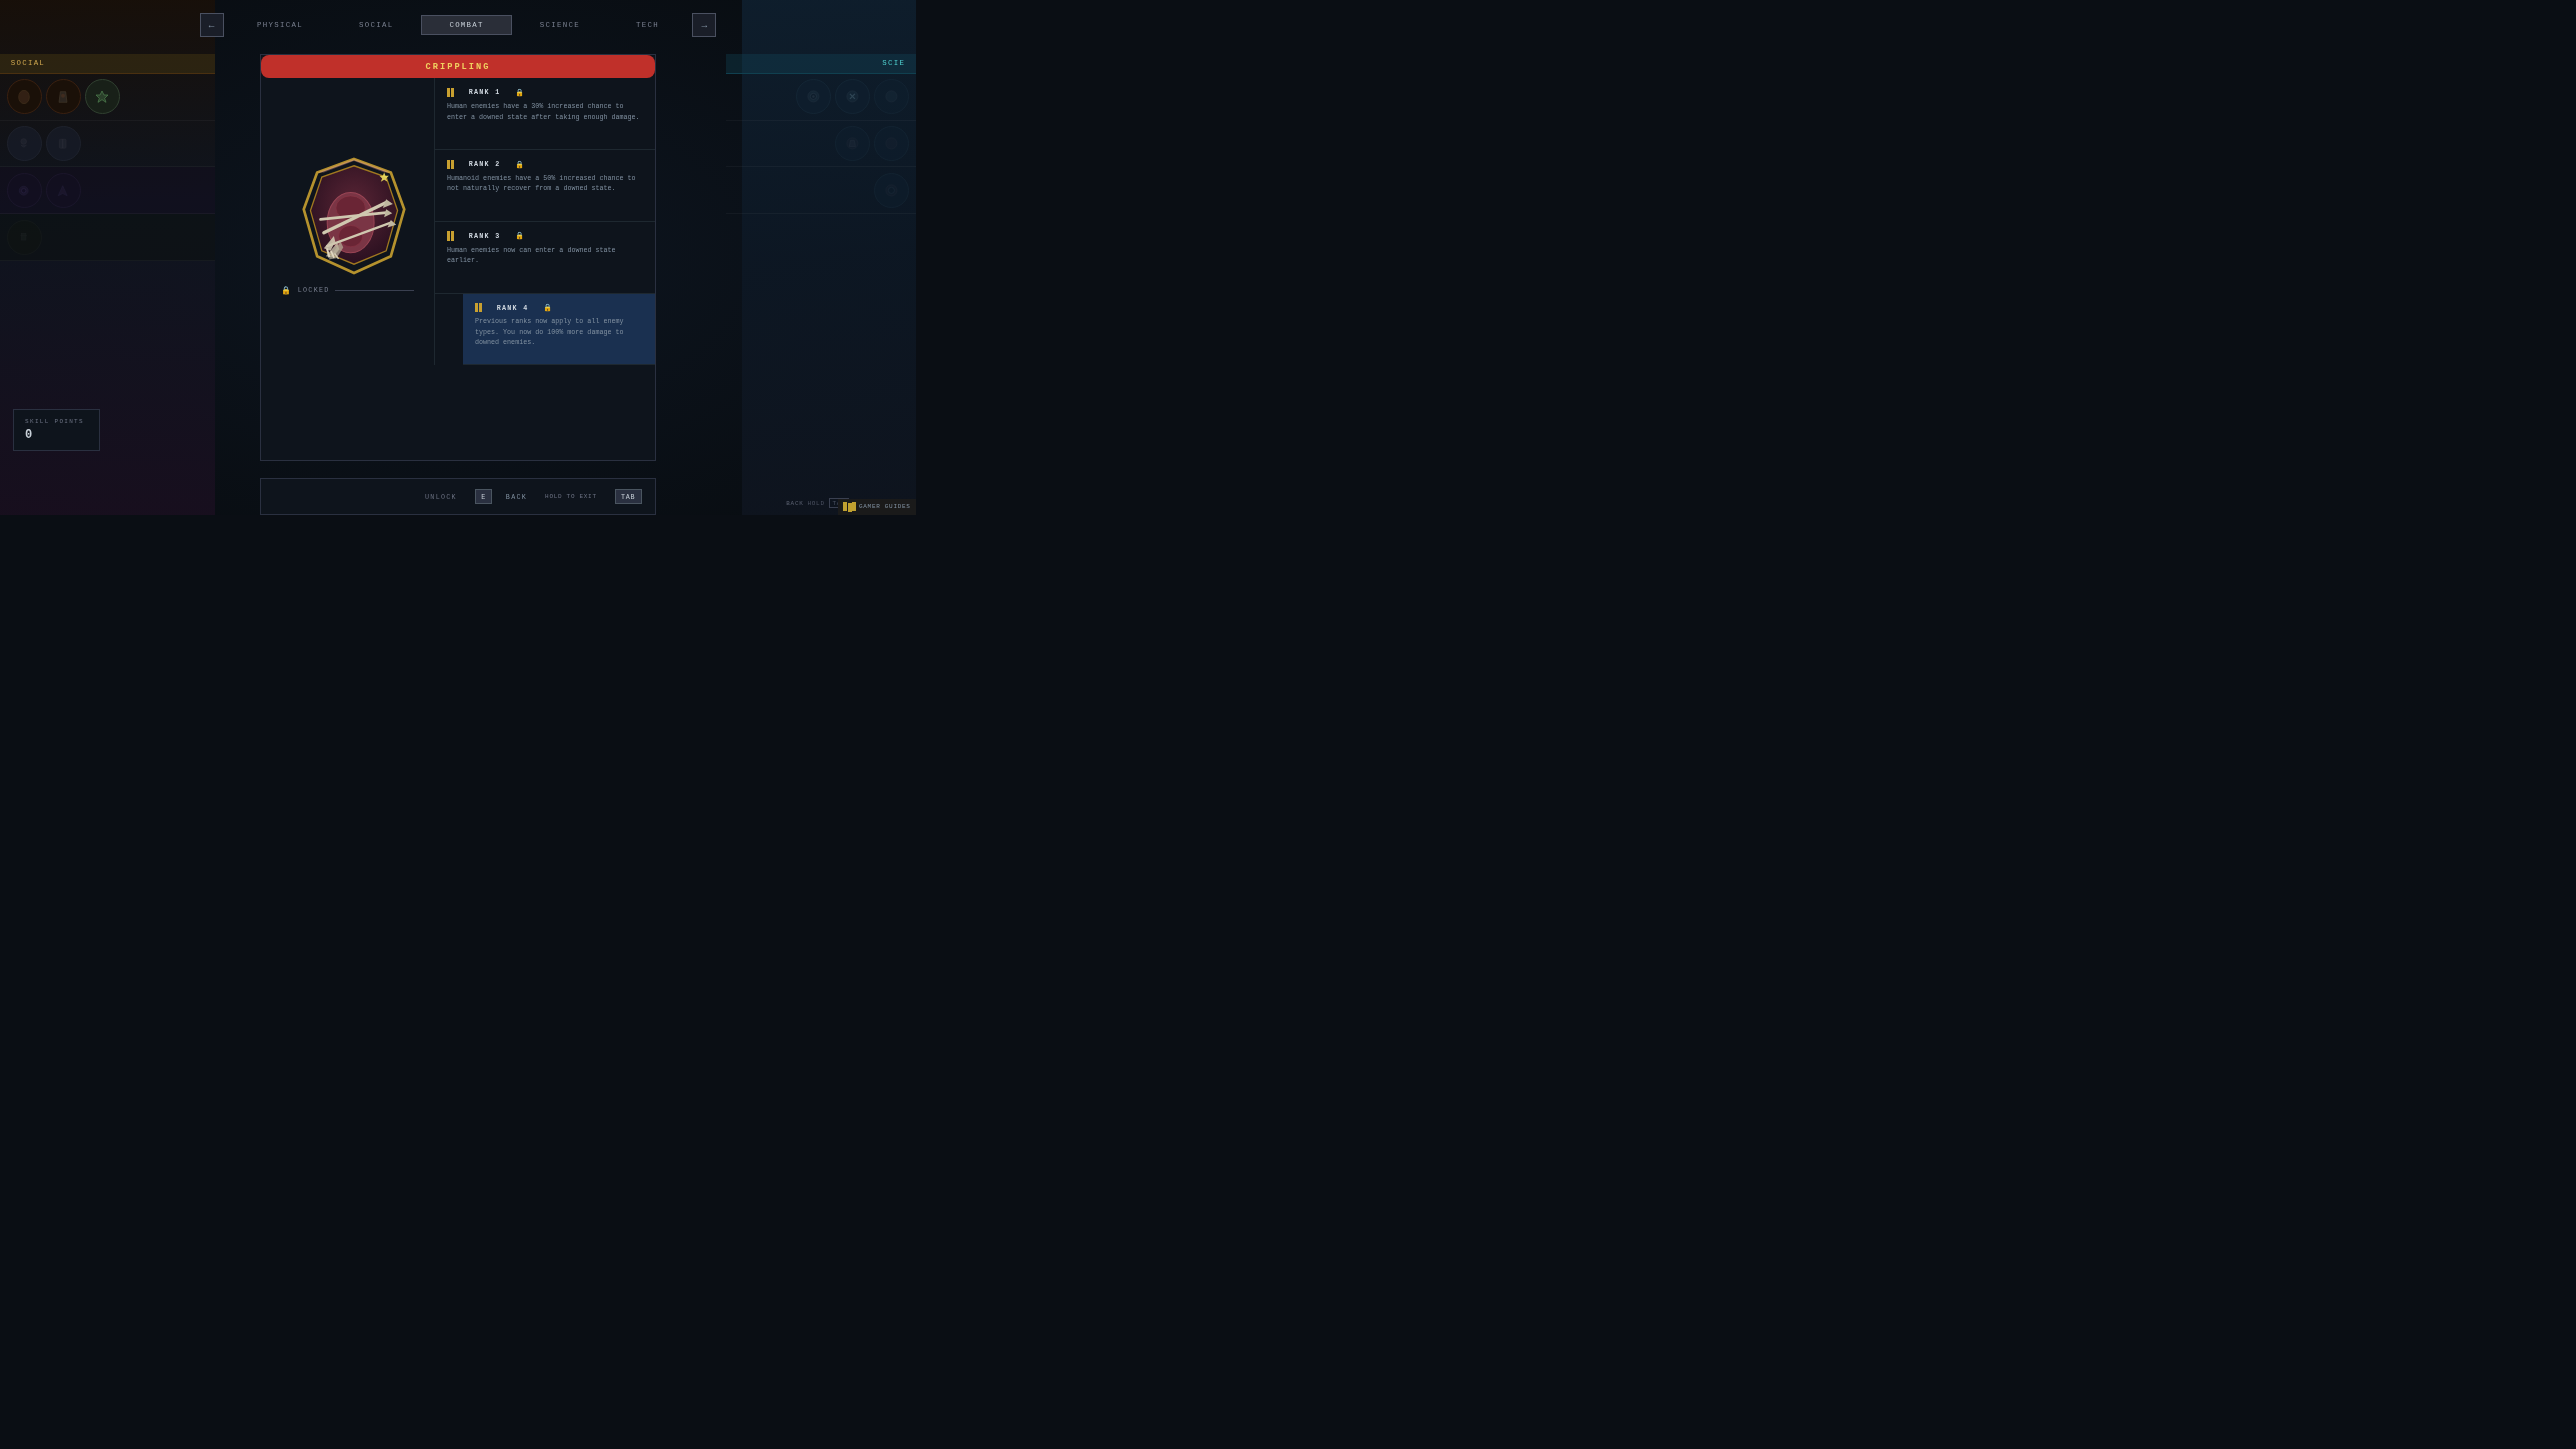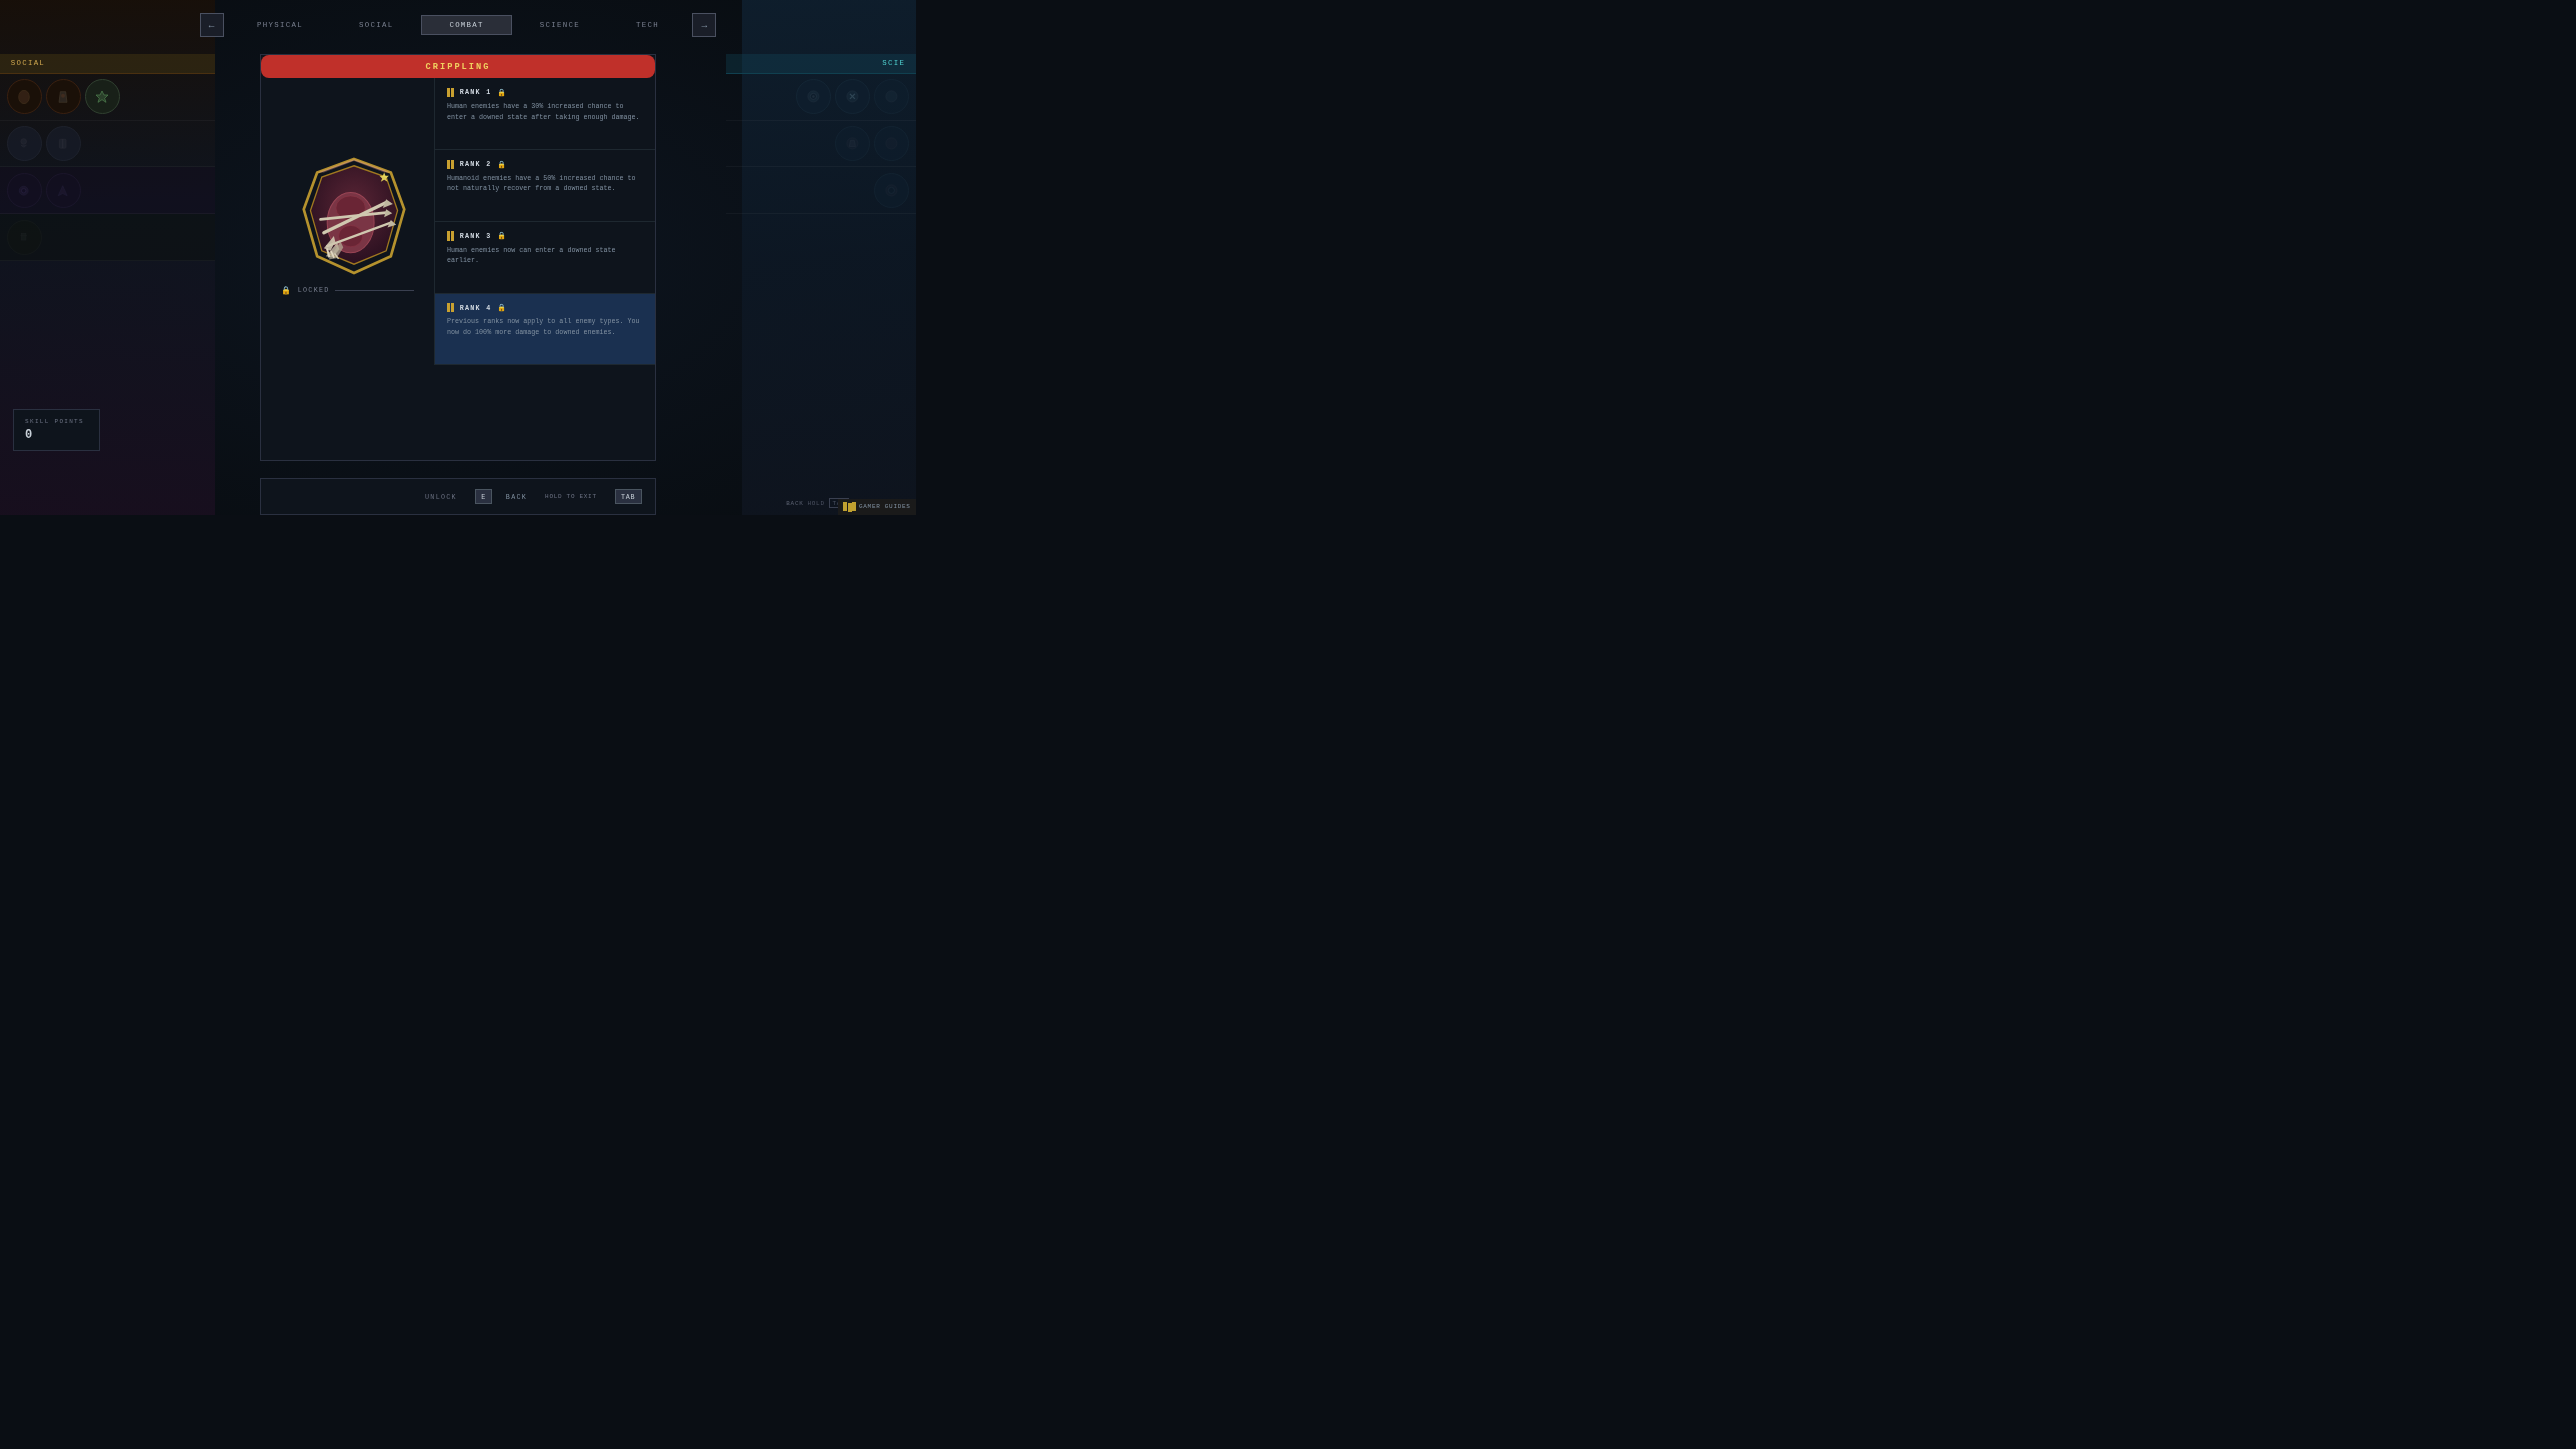--- a/index.html
+++ b/index.html
@@ -176,26 +176,27 @@
     }
 
     .rank-item {
       padding: 9.4px 12px;
       border-bottom: 0.7px solid #1e2830;
       flex: 1;
     }
 
     .rank-item.highlighted {
       background: #1a3050;
+      margin-left: 28px;
     }
 
     .rank-header {
       display: flex;
       align-items: center;
-      gap: 6px;
+      gap: 15px;
       margin-bottom: 4px;
     }
 
     .rank-bar-icon {
       display: flex;
       gap: 1.3px;
     }
 
     .rank-bar {
       width: 2.7px;

